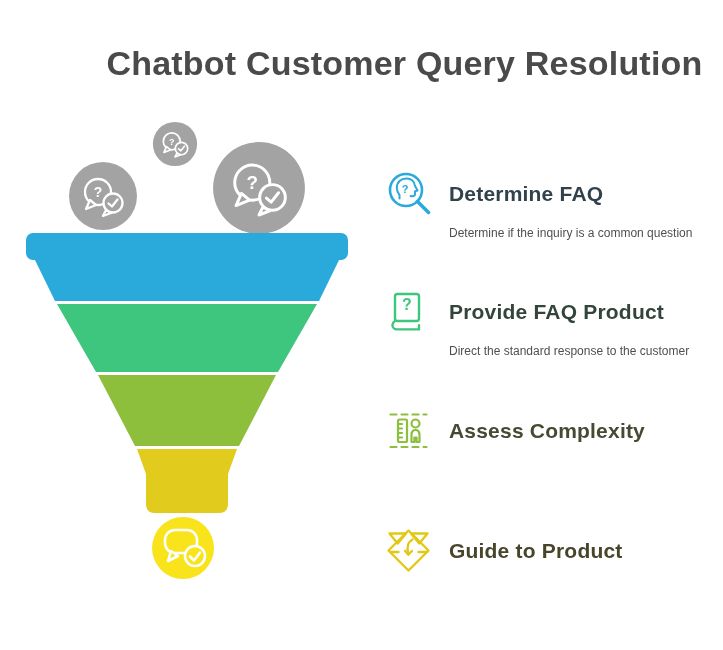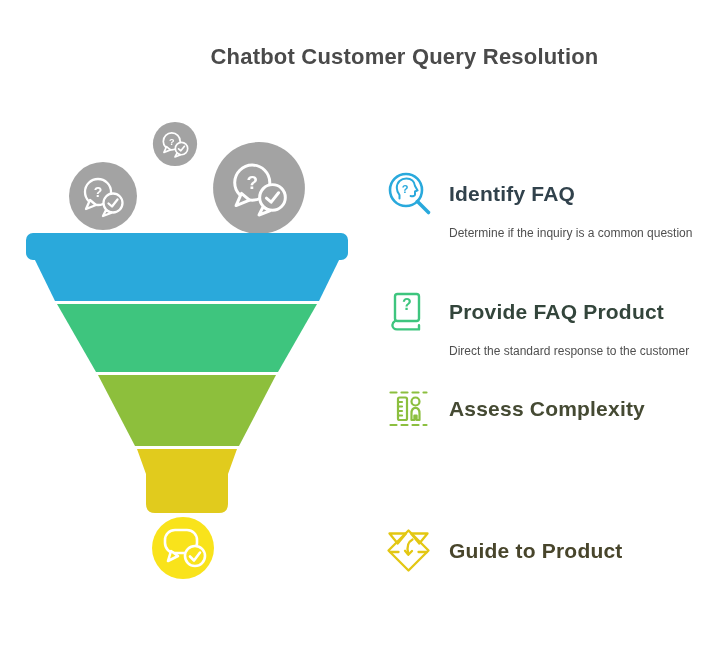--- a/index.html
+++ b/index.html
@@ -4,21 +4,21 @@
 <style>
   * { margin:0; padding:0; box-sizing:border-box; }
   html,body { background:#ffffff; }
   #canvas {
     position:relative; width:723px; height:650px; background:#ffffff;
     font-family:"Liberation Sans", sans-serif; overflow:hidden;
   }
   #page-title {
     position:absolute; top:44px; left:0; right:0;
     text-align:center; padding-left:38px;
-    font-size:22px; font-weight:bold; letter-spacing:.2px;margin-left:48px;
+    font-size:34px; font-weight:bold; letter-spacing:.2px;margin-left:48px;
   }
   #funnel-svg { position:absolute; left:0; top:0; }
   #funnel-svg text { font-family:"Liberation Sans", sans-serif; }
   .step { position:absolute; left:385px; width:332px; }
   .step-head { display:flex; align-items:center; gap:17px; height:47px; }
   .step-icon { flex:none; width:47px; height:47px; }
   .step-icon text { font-family:"Liberation Sans", sans-serif; }
   .step h2 { font-size:21px; font-weight:bold; letter-spacing:.2px; }
   .step p { margin:9px 0 0 64px; font-size:12px; color:#4f4f4f; }
 </style>
@@ -95,40 +95,40 @@
   <div class="step" style="top:170px">
     <div class="step-head">
       <svg class="step-icon" viewBox="0 0 47 47">
         <g fill="none" stroke-width="2.6" stroke-linecap="round" stroke-linejoin="round" stroke="#29a9dc">
           <circle cx="21" cy="20" r="16"></circle>
           <line x1="32.5" y1="31.5" x2="43.5" y2="42.5" stroke-width="3.6"></line>
           <path stroke-width="2" d="M14.5,28.5 v-3.5 c-1.8,-2.5 -2.7,-4.6 -2.7,-7 c0,-5.8 4.2,-9.6 9.6,-9.6 c4.8,0 8.2,3.1 8.6,7.6 l2.6,4.4 -2.6,1.1 v2.9 c0,1.6 -2.2,2.2 -4.4,1.6"></path>
           <text x="20" y="22.5" font-size="11" font-weight="bold" stroke="none" text-anchor="middle" fill="#29a9dc">?</text>
         </g>
       </svg>
-      <h2 style="color: rgb(49, 66, 76);">Identify FAQ</h2>
+      <h2 style="color: rgb(49, 66, 76);">Determine FAQ</h2>
     </div>
     <p>Determine if the inquiry is a common question</p>
   </div>
 
   <div class="step" style="top:288px">
     <div class="step-head">
       <svg class="step-icon" viewBox="0 0 47 47">
         <g fill="none" stroke-width="2.4" stroke-linecap="round" stroke-linejoin="round" stroke="#3ec57e">
           <rect x="10" y="6" width="24" height="27" rx="2.5"></rect>
           <path d="M10,33 c-1.6,1 -2.6,2.4 -2.6,4 c0,2.6 2.1,4.4 4.6,4.4 H34 v-4.2"></path>
           <text x="22" y="22" font-size="16" font-weight="bold" stroke="none" text-anchor="middle" fill="#3ec57e">?</text>
         </g>
       </svg>
       <h2 style="color: rgb(51, 69, 59);">Provide FAQ Product</h2>
     </div>
     <p>Direct the standard response to the customer</p>
   </div>
 
-  <div class="step" style="top:385px">
+  <div class="step" style="top:407px">
     <div class="step-head">
       <svg class="step-icon" viewBox="0 0 47 47">
         <g fill="none" stroke-width="2.2" stroke-linecap="round" stroke-linejoin="round" stroke="#8cbf3f">
           <line x1="5.5" y1="7.5" x2="41.5" y2="7.5" stroke-dasharray="6 5"></line>
           <line x1="5.5" y1="40" x2="41.5" y2="40" stroke-dasharray="6 5"></line>
           <rect x="13" y="12.5" width="9" height="22.5" rx="1.5"></rect>
           <line x1="13" y1="17" x2="17" y2="17"></line>
           <line x1="13" y1="21.5" x2="17" y2="21.5"></line>
           <line x1="13" y1="26" x2="17" y2="26"></line>
           <line x1="13" y1="30.5" x2="17" y2="30.5"></line>

